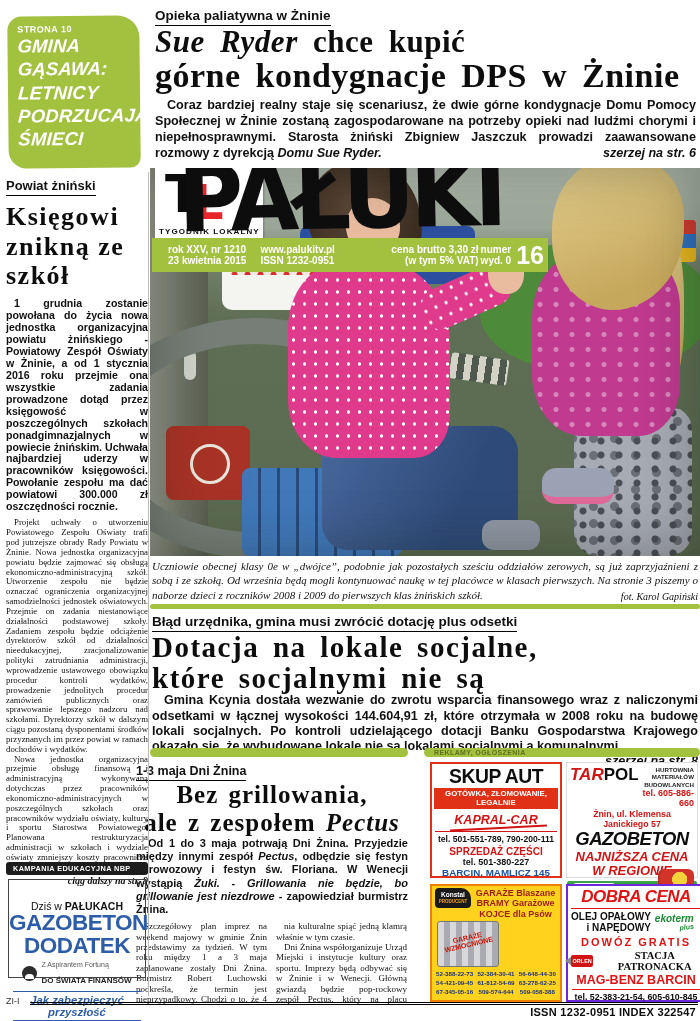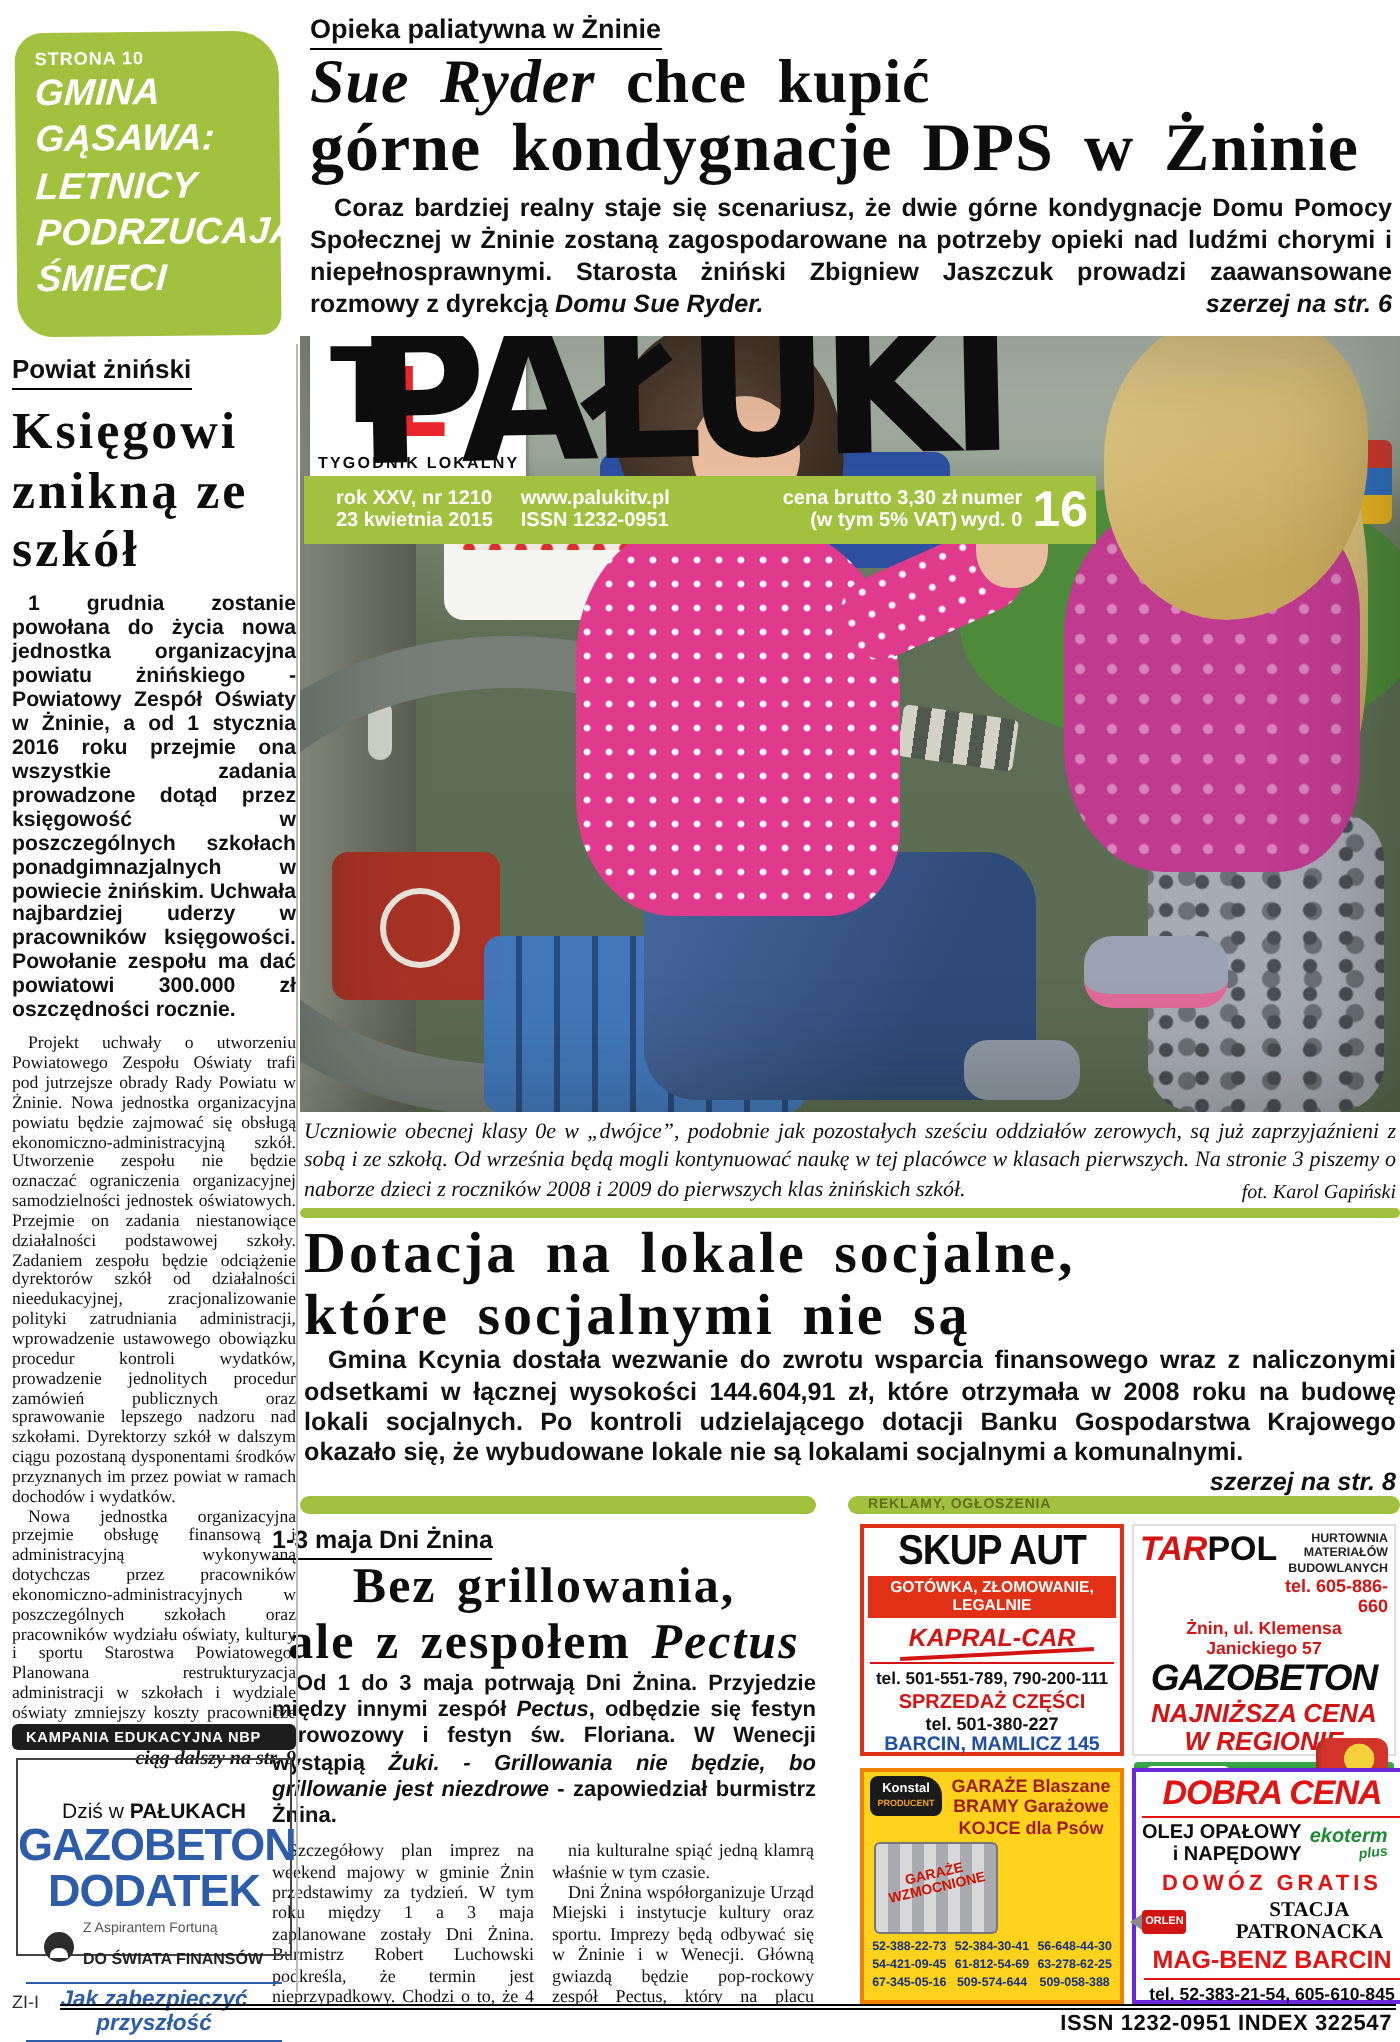--- a/index.html
+++ b/index.html
@@ -286,20 +286,21 @@
     </div>
   </div>
 
   <div class="abs caption">
     <span>Uczniowie obecnej klasy 0e w „dwójce”, podobnie jak pozostałych sześciu oddziałów zerowych, są już zaprzyjaźnieni z sobą i ze szkołą. Od września będą mogli kontynuować naukę w tej placówce w klasach pierwszych. Na stronie 3 piszemy o naborze dzieci z roczników 2008 i 2009 do pierwszych klas żnińskich szkół.</span>
     <span class="credit">fot. Karol Gapiński</span>
   </div>
   <div class="abs green-hr"></div>
 
   <div class="abs social">
+    <span class="kicker k">Błąd urzędnika, gmina musi zwrócić dotację plus odsetki</span>
     <div class="social-h">
       <div>Dotacja na lokale socjalne,</div>
       <div>które socjalnymi nie są</div>
     </div>
     <p class="lead just" style="margin:0;font-size:12.6px"><span>Gmina Kcynia dostała wezwanie do zwrotu wsparcia finansowego wraz z naliczonymi odsetkami w łącznej wysokości 144.604,91 zł, które otrzymała w 2008 roku na budowę lokali socjalnych. Po kontroli udzielającego dotacji Banku Gospodarstwa Krajowego okazało się, że wybudowane lokale nie są lokalami socjalnymi a komunalnymi. </span><span class="more">szerzej na str. 8</span></p>
   </div>
 
   <div class="abs bar-l"></div>
   <div class="abs bar-r"><span>REKLAMY, OGŁOSZENIA</span></div>
 

